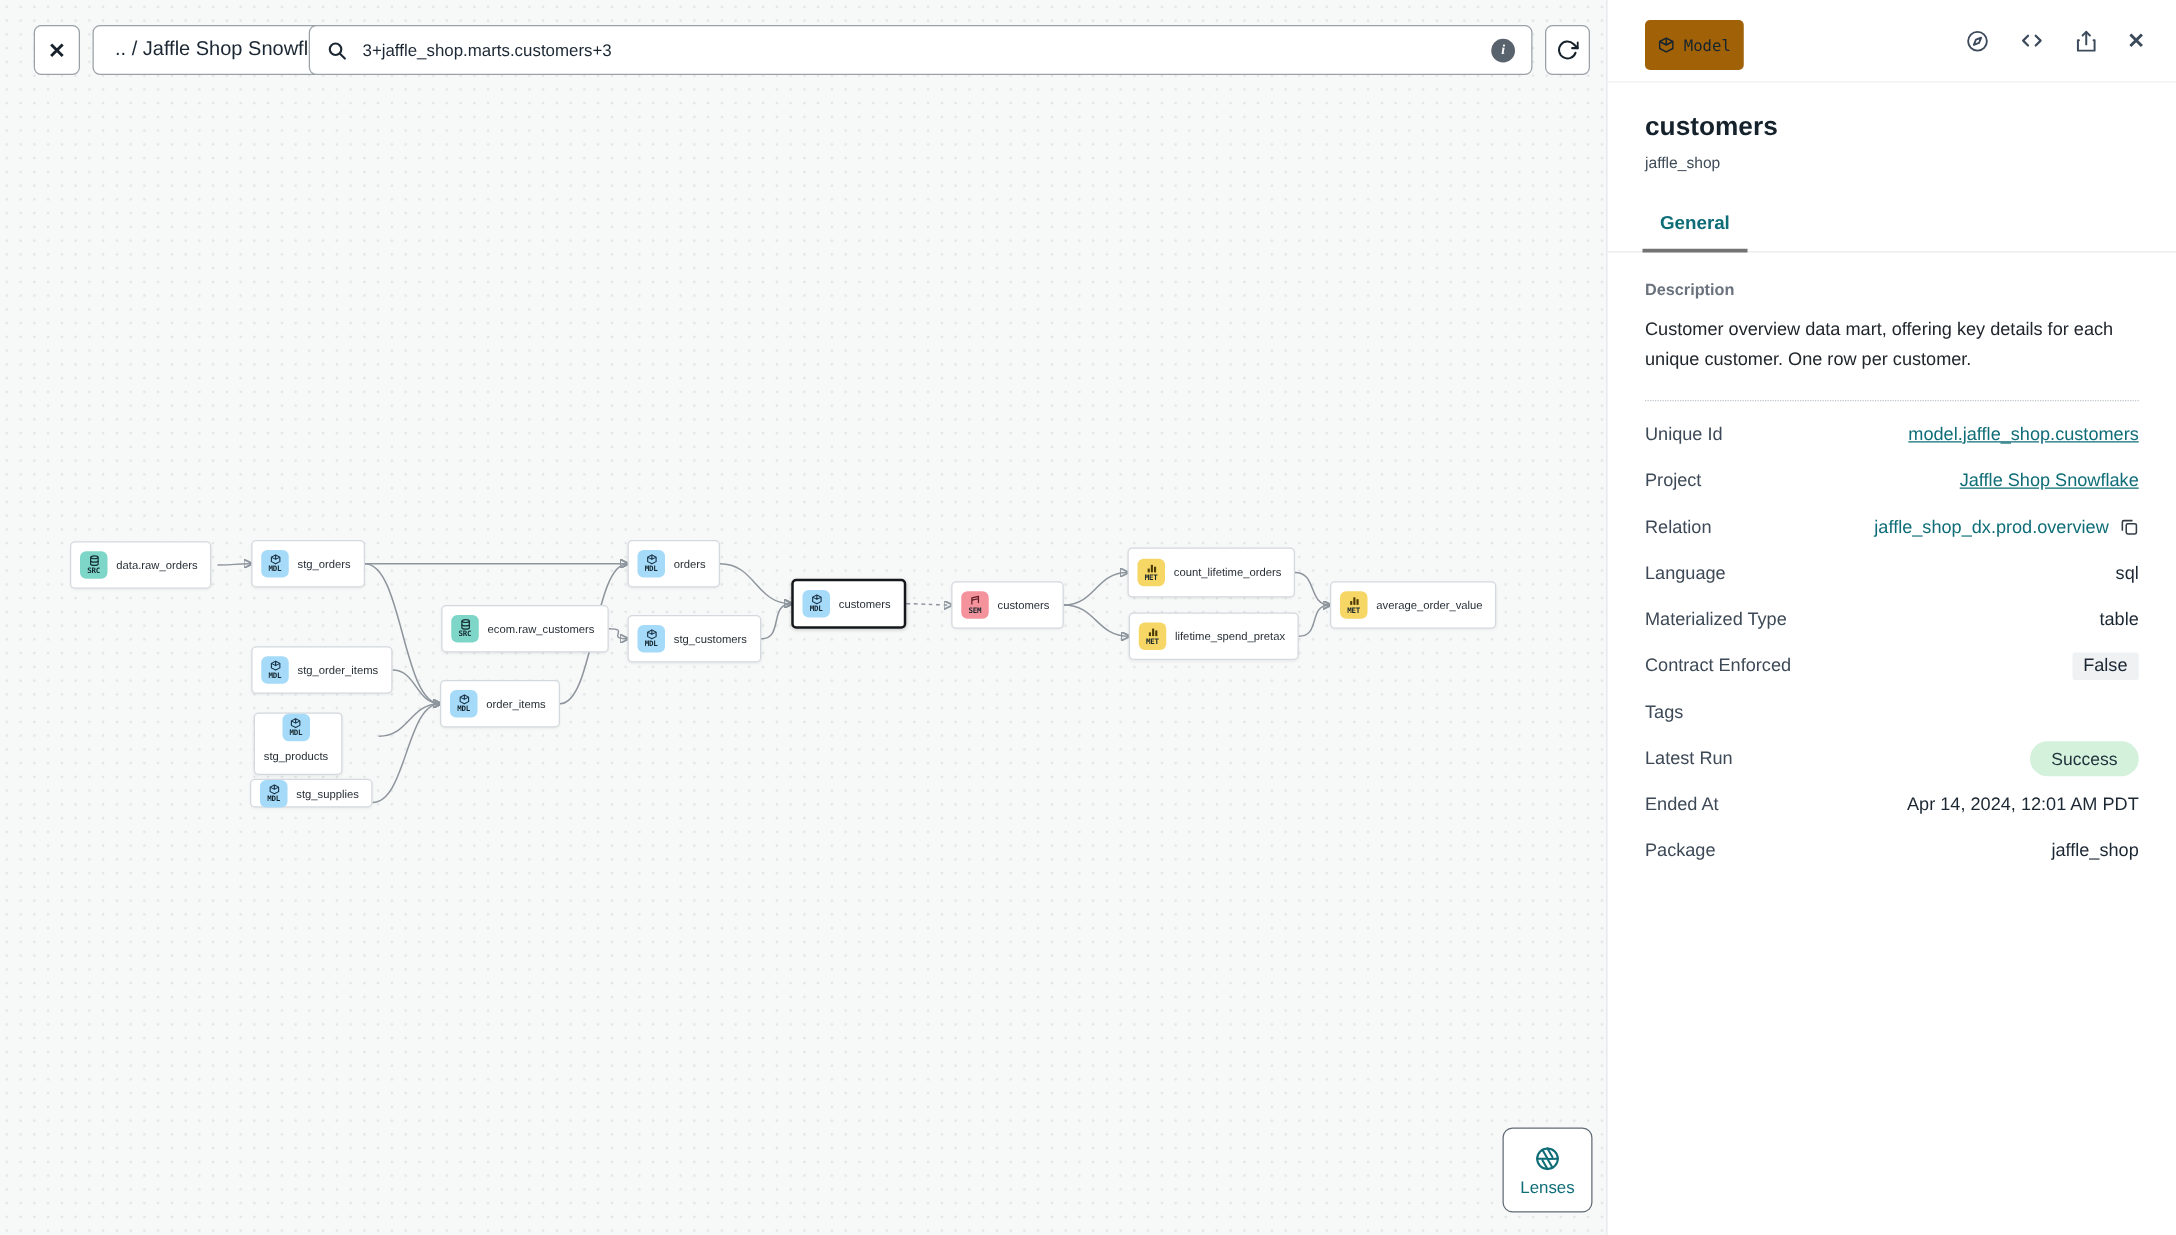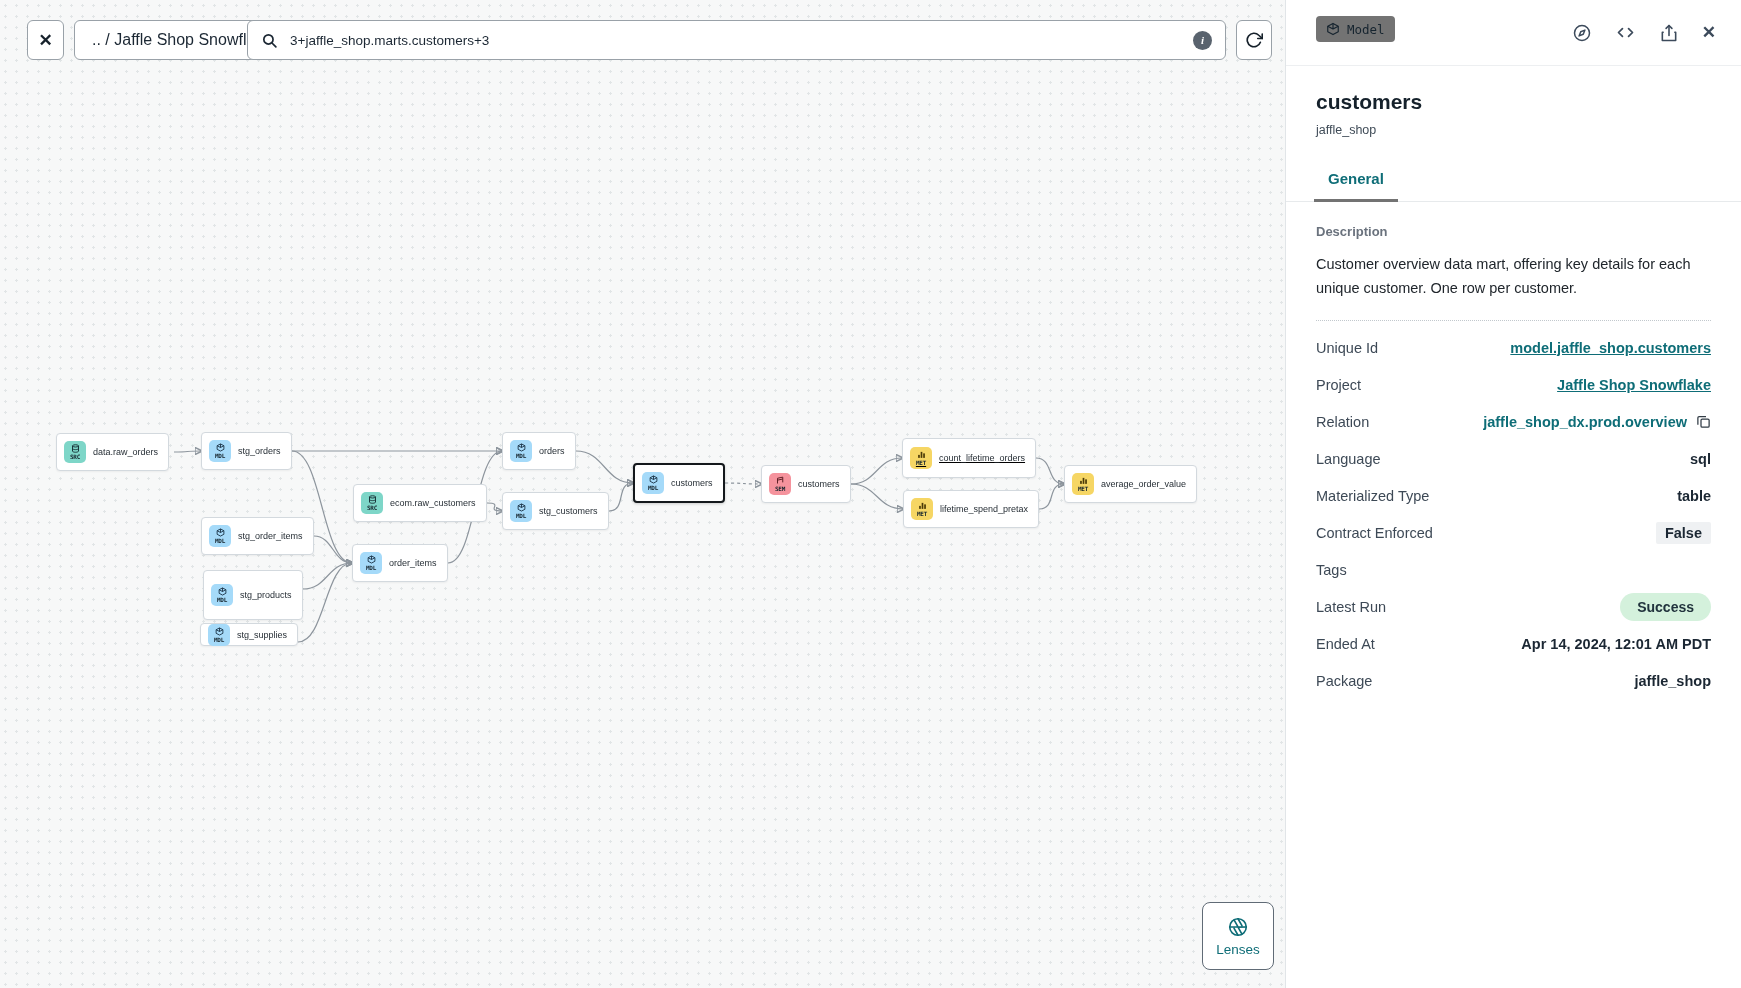--- a/index.html
+++ b/index.html
@@ -51,40 +51,40 @@
   .lenses { position:absolute; left:1202px; top:902px; width:72px; height:68px; z-index:5;
             background:#fff; border:1px solid #606b76; border-radius:8px; cursor:pointer;
             display:flex; flex-direction:column; align-items:center; justify-content:center; gap:4px;
             color:#0e6d77; }
   .lenses .llabel { font-size:13.5px; }
 
   
   .panel { position:absolute; left:1285px; top:0; width:456px; height:988px; background:#fff;
            border-left:1px solid #e1e5e8; z-index:6; }
   .panel-header { height:66px; border-bottom:1px solid #edeff1; position:relative; }
-  .type-badge { position:absolute; left:30px; top:16px; height:26px; background:#737373; border-radius:4px;
+  .type-badge { position:absolute; left:30px; top:16px; height:40px; background:#a16207; border-radius:4px;
                 display:flex; align-items:center; gap:7px; padding:0 10px;
                 font-family:"DejaVu Sans Mono",monospace; font-size:12.5px; color:#16242f; }
   .header-icons { position:absolute; right:25px; top:22px; display:flex; gap:23px; align-items:center; color:#3c4a5b; }
   .hicon { cursor:pointer; display:flex; align-items:center; }
 
   .panel-body { padding:24px 30px 0; }
   .ptitle { font-size:21px; font-weight:bold; color:#15212b; margin:0; }
   .psub { font-size:12.5px; color:#3f4b57; margin-top:9px; }
   .tabs { margin:33px -30px 0; padding:0 28px; border-bottom:1px solid #e7eaec; }
   .tab { display:inline-block; padding:0 14px 12px; font-size:15px; font-weight:bold;
          color:#0e6d77; border-bottom:3px solid #737373; margin-bottom:-1px; cursor:pointer; }
 
   .desc-label { font-size:13px; font-weight:bold; color:#6a727d; margin:22px 0 13px; }
   .desc-text { font-size:14.5px; color:#20262c; line-height:24px; margin:0 0 20px; }
   .dotted-sep { border:none; border-top:1px dotted #c2c8cd; margin:0 0 8px; }
 
   .field-row { height:37px; display:flex; justify-content:space-between; align-items:center; font-size:14.5px;gap:16px; }
   .f-label { color:#3d4956; flex:none; }
-  .f-value { color:#1b2733; display:flex; align-items:center; gap:9px;font-weight:bold; }
+  .f-value { color:#1b2733; display:flex; align-items:center; gap:9px; }
   a.link { color:#0e6d77; text-decoration:none; cursor:pointer; }
   a.link.u { text-decoration:underline; }
   .badge-gray { background:#eff1f3; border-radius:2px; padding:3px 9px; color:#1b2733; }
   .pill-green { background:#d4f1dc; border-radius:999px; padding:6px 17px; color:#21333d; font-size:14px; }
   .copy-btn { cursor:pointer; display:flex; color:#323c46; }
 </style>
 </head>
 <body>
 
 <div class="canvas">
@@ -135,21 +135,21 @@
       <div class="node" style="left: 201px; top: 517px; height: 38px;">
         <span class="nbadge" style="background:#a5daf9">
           <svg width="9" height="9" viewBox="0 0 24 24" fill="none" stroke="#1a3246" stroke-width="2.4" stroke-linejoin="round">
             <path d="M12 2.5 L21 7.2 V16.8 L12 21.5 L3 16.8 V7.2 Z"></path>
             <path d="M12 2.5 V12 M3 7.2 L12 12 L21 7.2"></path>
           </svg>
           <span class="blabel">MDL</span>
         </span>
         <span class="node-label">stg_order_items</span>
       </div>
-      <div class="node" style="left: 203px; top: 570px; height: 50px;">
+      <div class="node" style="left: 203px; top: 570px; height: 50px; flex-direction: column;">
         <span class="nbadge" style="background:#a5daf9">
           <svg width="9" height="9" viewBox="0 0 24 24" fill="none" stroke="#1a3246" stroke-width="2.4" stroke-linejoin="round">
             <path d="M12 2.5 L21 7.2 V16.8 L12 21.5 L3 16.8 V7.2 Z"></path>
             <path d="M12 2.5 V12 M3 7.2 L12 12 L21 7.2"></path>
           </svg>
           <span class="blabel">MDL</span>
         </span>
         <span class="node-label">stg_products</span>
       </div>
       <div class="node" style="left: 200px; top: 623px; height: 23px;">
@@ -216,21 +216,21 @@
       <div class="node" style="left: 761px; top: 465px; height: 38px;">
         <span class="nbadge" style="background:#f5939d">
           <svg width="9" height="9" viewBox="0 0 24 24" fill="none" stroke="#5c1d24" stroke-width="2.6" stroke-linejoin="round">
             <path d="M4 20 V6 l14 -3 v14"></path>
             <path d="M4 11 l14 -3"></path>
           </svg>
           <span class="blabel">SEM</span>
         </span>
         <span class="node-label">customers</span>
       </div>
-      <div class="node" style="left: 902px; top: 438px; height: 40px; text-decoration: underline;">
+      <div class="node" style="left: 902px; top: 438px; height: 40px;">
         <span class="nbadge" style="background:#f6d664">
           <svg width="9" height="9" viewBox="0 0 24 24" fill="#4b3a07">
             <rect x="3" y="13" width="4.5" height="8"></rect>
             <rect x="9.75" y="5" width="4.5" height="16"></rect>
             <rect x="16.5" y="9" width="4.5" height="12"></rect>
           </svg>
           <span class="blabel">MET</span>
         </span>
         <span class="node-label">count_lifetime_orders</span>
       </div>

